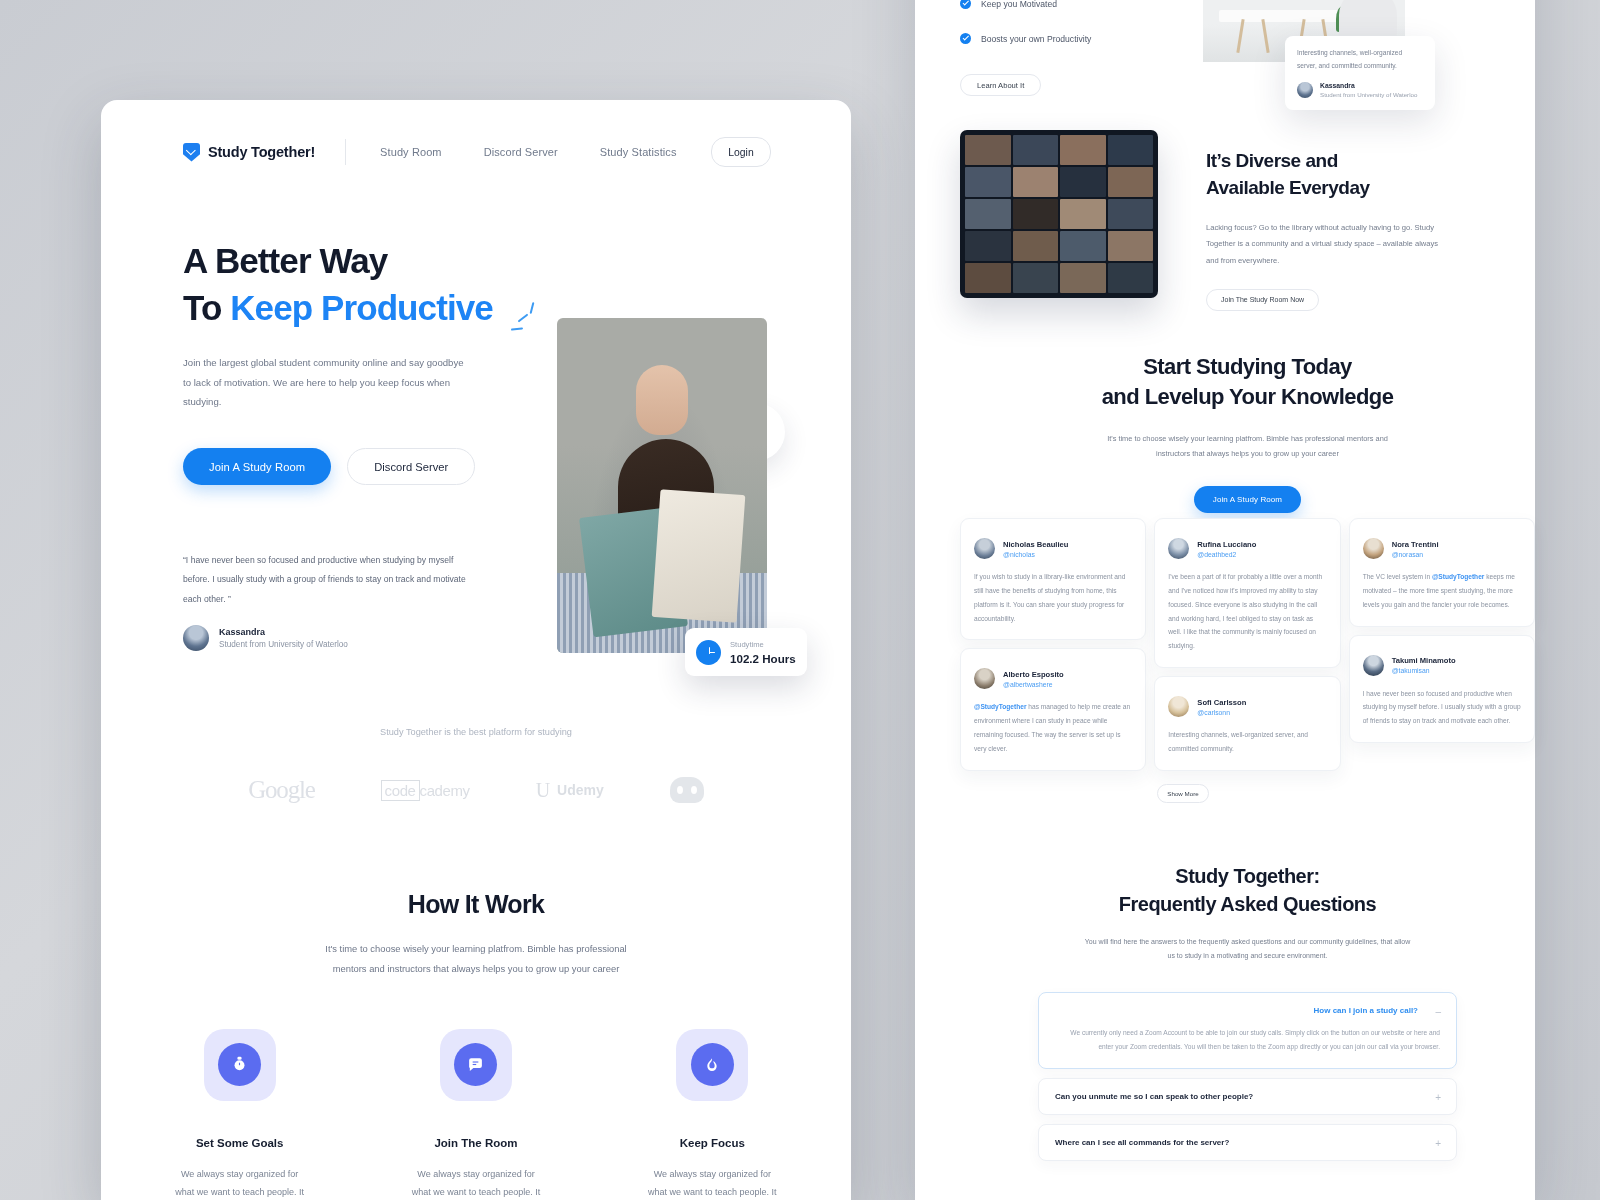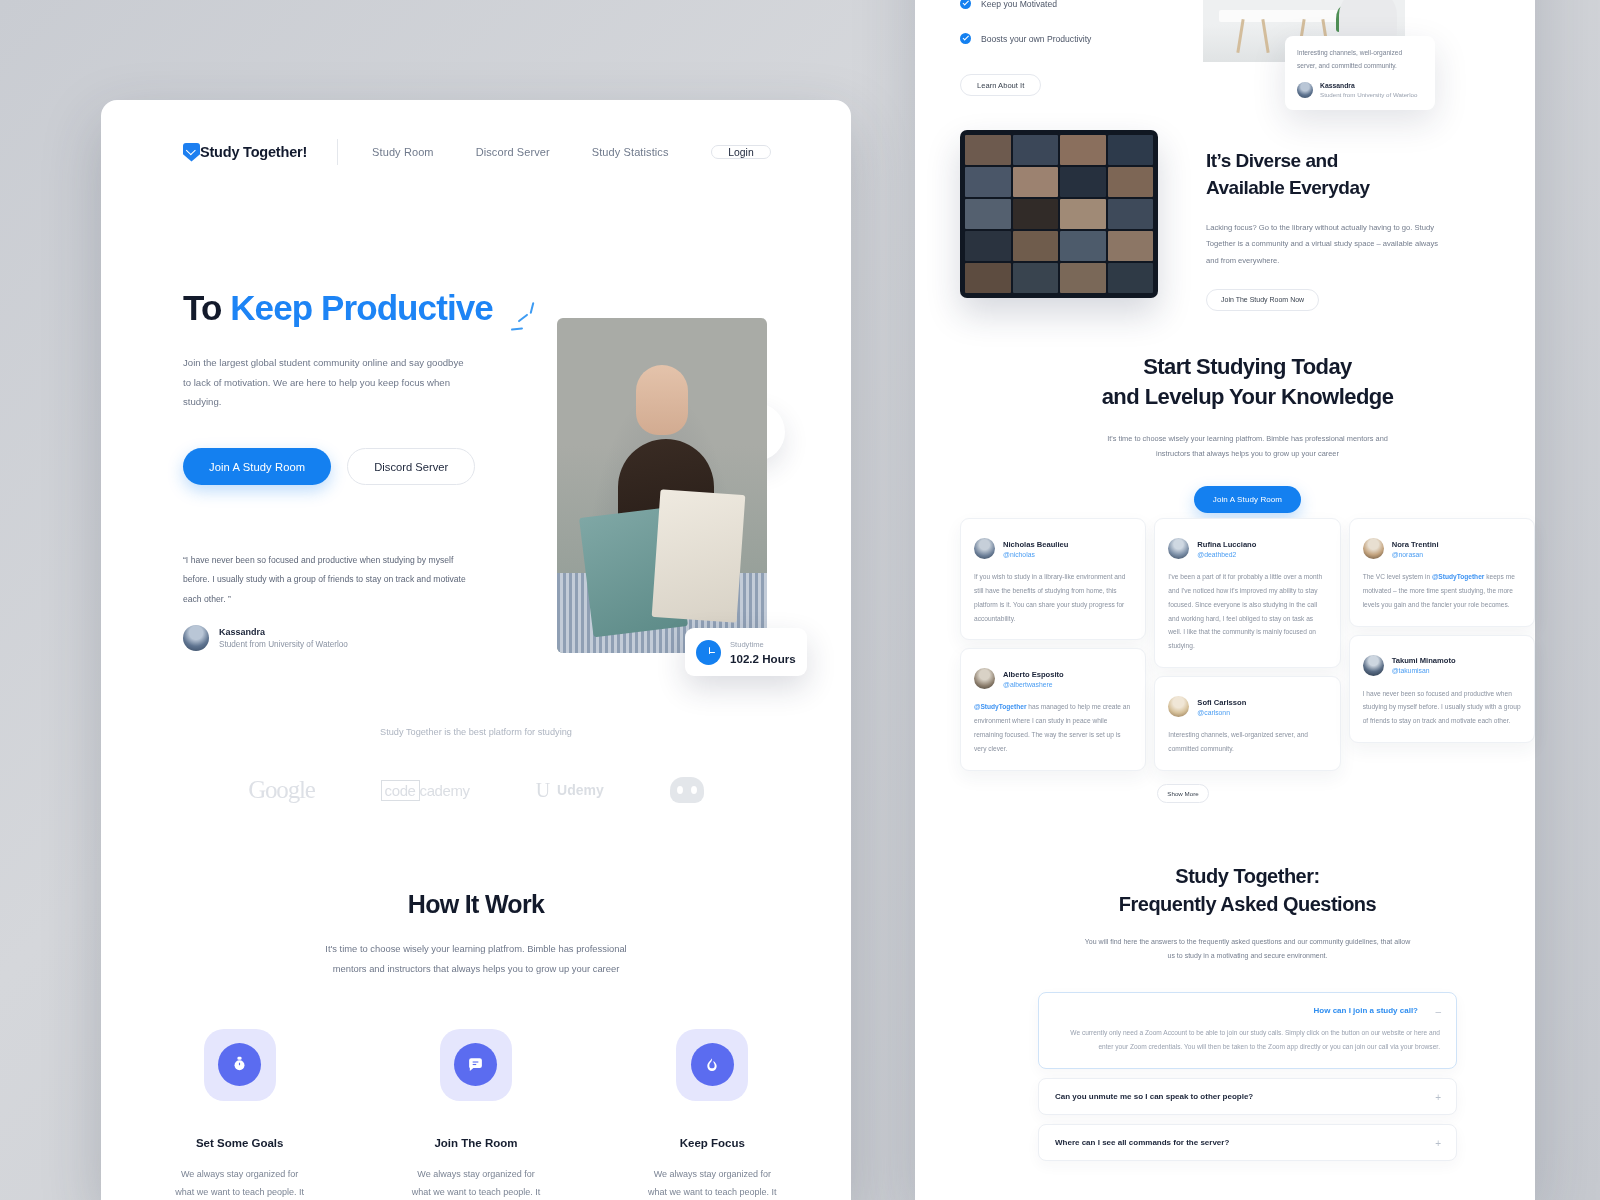--- a/index.html
+++ b/index.html
@@ -20,33 +20,33 @@
   }
   .board-right{
     position:absolute; left:915px; top:-120px; width:620px; height:1320px;
     background:#fff;
     box-shadow:0 22px 60px rgba(40,48,70,.18);
     overflow:hidden;
   }
 
   
   .nav{ display:flex; align-items:center; height:52px; margin:26px 0 0 0; padding:0 80px 0 82px; }
-  .brand{ display:flex; align-items:center; padding-right:24px; }
+  .brand{ display:flex; align-items:center; gap:8px; padding-right:24px; }
   .brand-mark{
     width:17px; height:19px; background:#1d7ff0; border-radius:3px 3px 7px 7px;
     display:flex; align-items:center; justify-content:center;
     clip-path: polygon(0 0,100% 0,100% 62%,50% 100%,0 62%);
   }
   .brand-mark i{ width:7px;height:7px;border-left:1.6px solid #fff;border-bottom:1.6px solid #fff;transform:rotate(-45deg) translate(1px,-2px); }
   .brand-name{ font-size:14.5px; font-weight:700; color:#121a2e; letter-spacing:-.2px; }
   .nav-sep{ width:1px; height:26px; background:#e4e7ec; margin:0 34px 0 6px; }
   .nav-links{ display:flex; gap:42px; }
   .nav-links a{ font-size:11px; color:#707a8c; text-decoration:none; letter-spacing:.1px;}
   .login-btn{
-    margin-left:auto; width:60px; height:14px; border:1px solid #e1e4ea; border-radius:14px;
+    margin-left:auto; width:60px; height:30px; border:1px solid #e1e4ea; border-radius:14px;
     background:#fff; font-size:10.4px; color:#1b2439; cursor:pointer;
     font-family:inherit;
   }
 
   
   .hero{ position:relative; padding:60px 0 0 82px; }
   .h1{ font-size:35px; line-height:1.33; font-weight:700; color:#131a2b; letter-spacing:-.9px; }
   .h1 .accent{ color:#1d84f5; position:relative; display:inline-block;}
   .h1 .accent::after{
     content:""; position:absolute; left:-2px; right:-6px; bottom:1px; height:6px;
@@ -260,21 +260,21 @@
       <div class="nav-links">
         <a href="#">Study Room</a>
         <a href="#">Discord Server</a>
         <a href="#">Study Statistics</a>
       </div>
       <button class="login-btn">Login</button>
     </div>
 
     <div class="hero">
       <h1 class="h1">
-        <br>
+        <span>A Better Way</span><br>
         <span>To </span><span class="accent"><span>Keep Productive</span></span>
       </h1>
       <p class="hero-sub">Join the largest global student community online and say goodbye to lack of motivation. We are here to help you keep focus when studying.</p>
       <div class="hero-cta">
         <button class="btn-primary">Join A Study Room</button>
         <button class="btn-ghost">Discord Server</button>
       </div>
 
       <div class="quote-wrap">
         <div class="quote-text">“I have never been so focused and productive when studying by myself before. I usually study with a group of friends to stay on track and motivate each other. ”</div>

